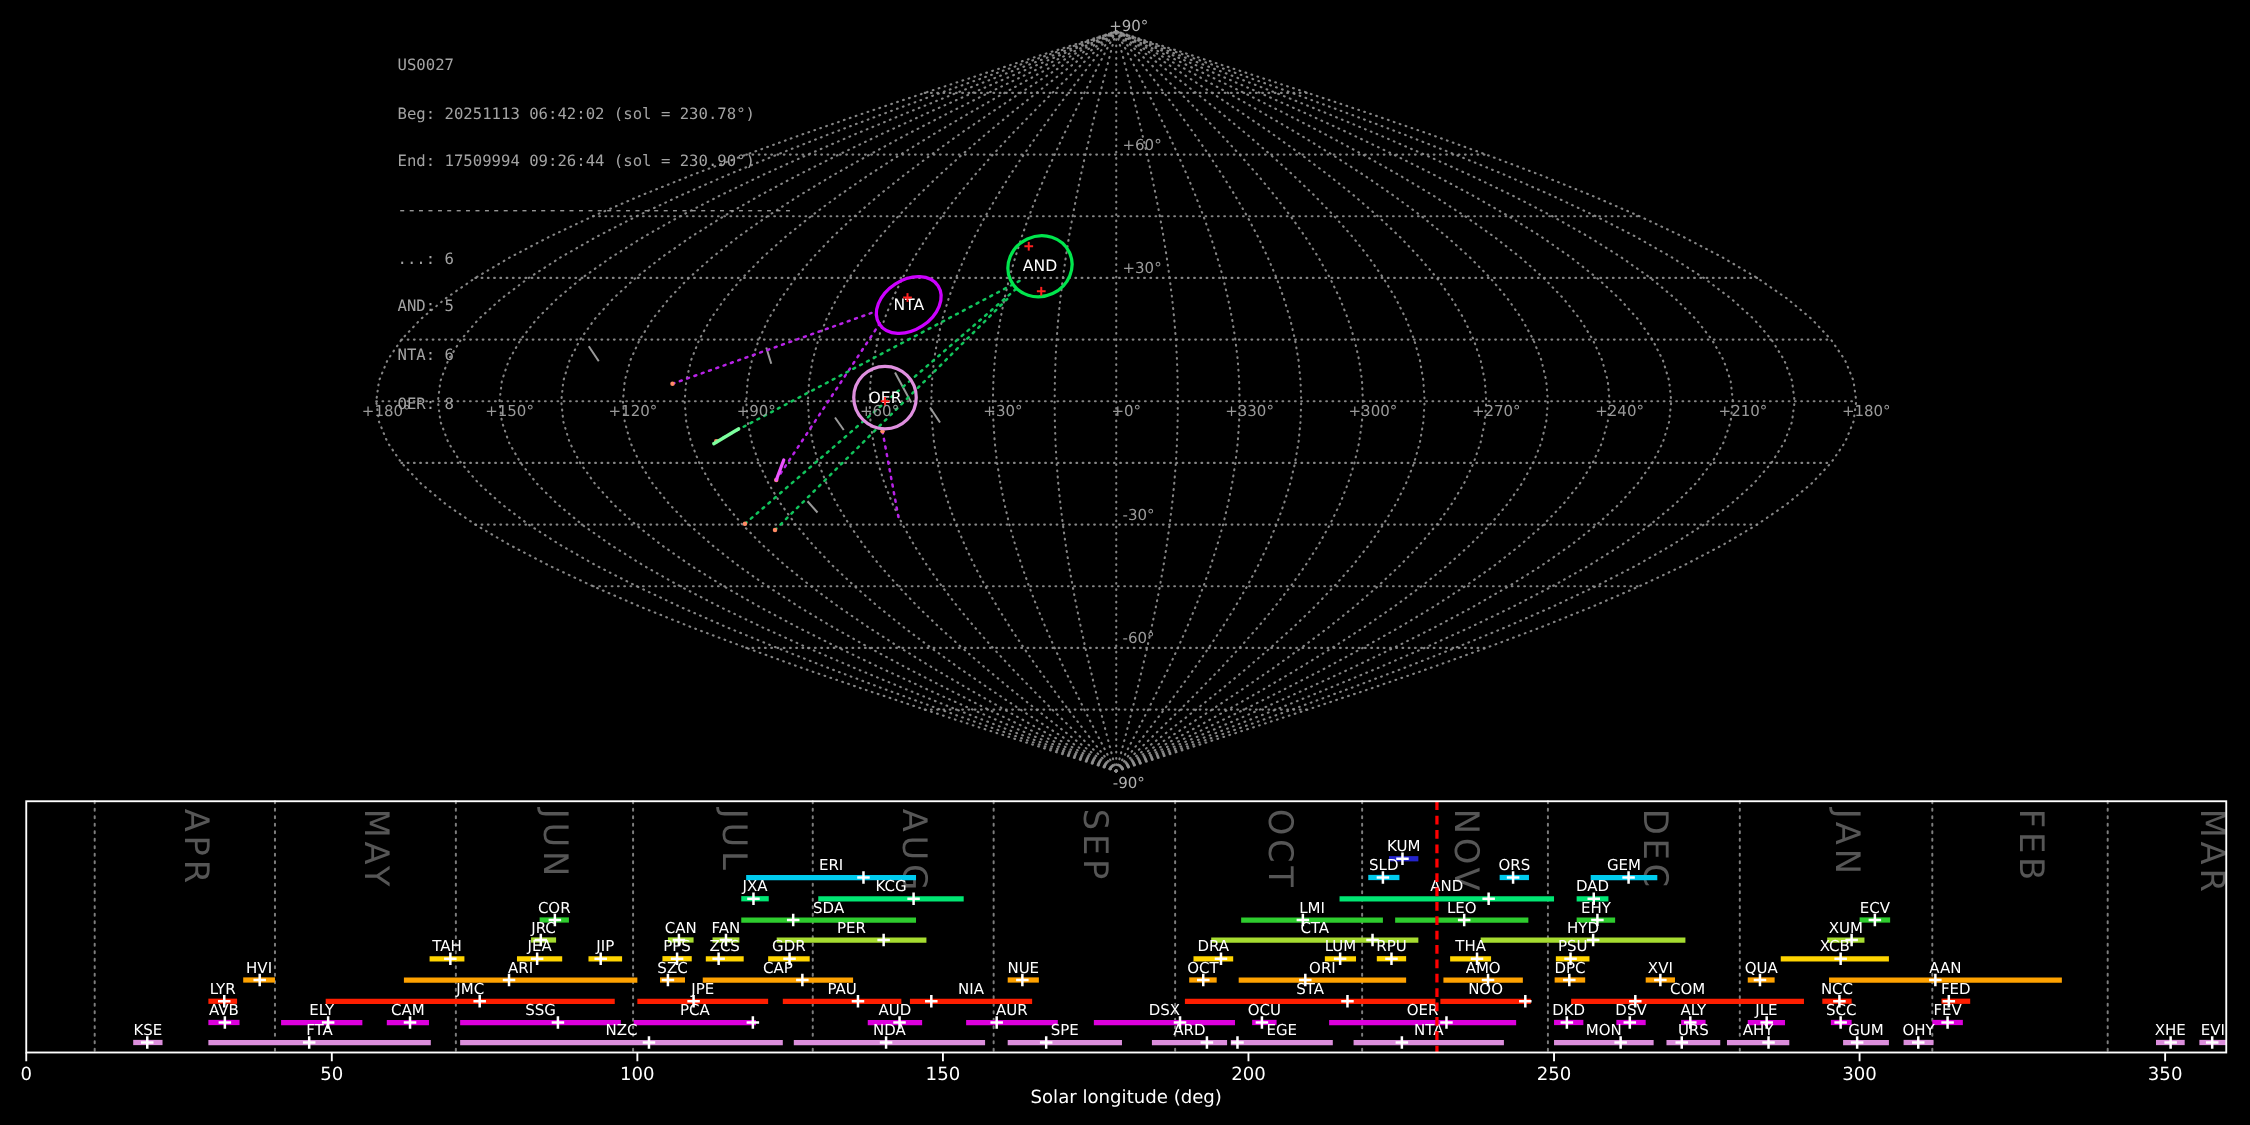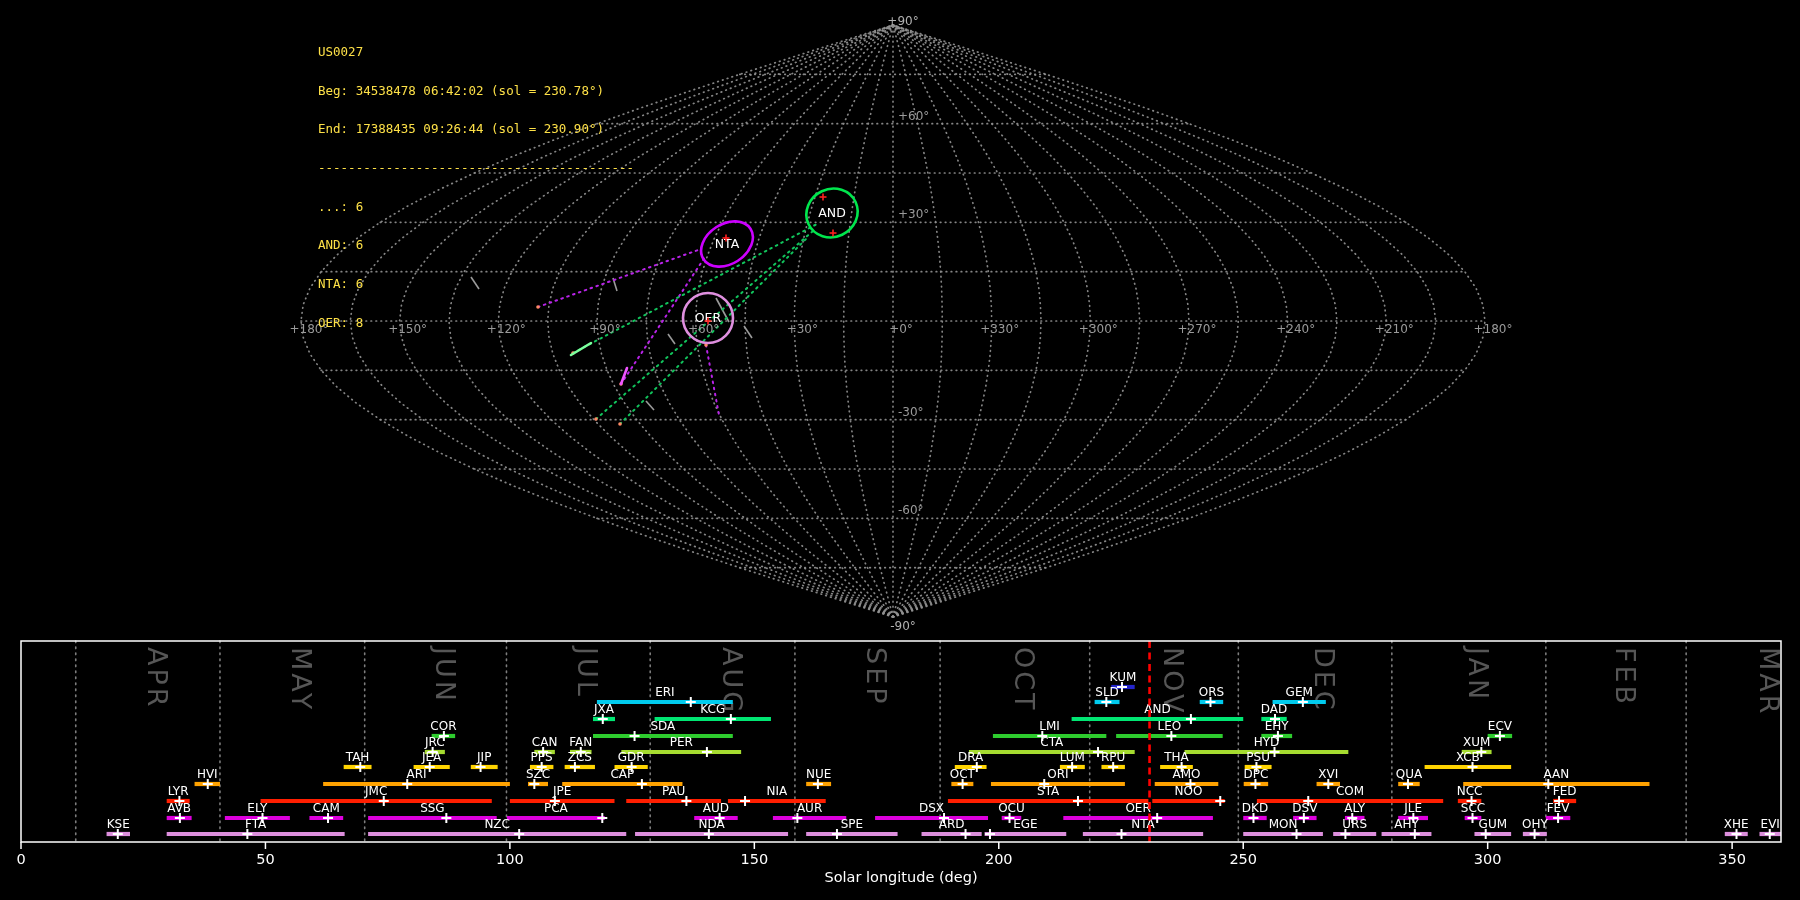--- a/index.html
+++ b/index.html
@@ -1,19 +1,19 @@
 <!DOCTYPE html>
 <html><head>
 <meta charset="utf-8">
 <style>
   html,body{margin:0;padding:0;background:#000;}
   #stage{position:relative;width:1800px;height:900px;background:#000;overflow:hidden;
          font-family:"DejaVu Sans","Liberation Sans",sans-serif;}
   #scene{position:absolute;left:0;top:0;}
-  #session{position:absolute;left:318px;top:20px;color:#fde047;
+  #session{position:absolute;left:318px;top:20px;color:#a3a3a3;
            font-family:"DejaVu Sans Mono","Liberation Mono",monospace;
            font-size:12.5px;line-height:12.9px;white-space:pre;}
   #session div{height:12.9px;}
   text{font-family:"DejaVu Sans","Liberation Sans",sans-serif;}
 </style>
 </head>
 <body>
 
 <div id="stage">
   <svg id="scene" width="1800" height="900">
@@ -410,21 +410,21 @@
         <text x="1243.2222222222222" y="864" font-size="14.5" fill="#ffffff" text-anchor="middle">250</text>
         <line x1="1487.6666666666667" y1="842" x2="1487.6666666666667" y2="849" stroke="#ffffff" stroke-width="1.5"></line>
         <text x="1487.6666666666667" y="864" font-size="14.5" fill="#ffffff" text-anchor="middle">300</text>
         <line x1="1732.111111111111" y1="842" x2="1732.111111111111" y2="849" stroke="#ffffff" stroke-width="1.5"></line>
         <text x="1732.111111111111" y="864" font-size="14.5" fill="#ffffff" text-anchor="middle">350</text>
         <text x="901" y="882" font-size="14.5" fill="#ffffff" text-anchor="middle">Solar longitude (deg)</text>
       </g>
   </svg>
   <div id="session">
     <div>US0027</div>
-    <div>Beg: 34538478 06:42:02 (sol = 230.78°)</div>
-    <div>End: 17388435 09:26:44 (sol = 230.90°)</div>
+    <div>Beg: 20251113 06:42:02 (sol = 230.78°)</div>
+    <div>End: 17509994 09:26:44 (sol = 230.90°)</div>
     <div>------------------------------------------</div>
     <div>...: 6</div>
-    <div>AND: 6</div>
+    <div>AND: 5</div>
     <div>NTA: 6</div>
     <div>OER: 8</div>
   </div>
 </div>
 
 </body></html>

